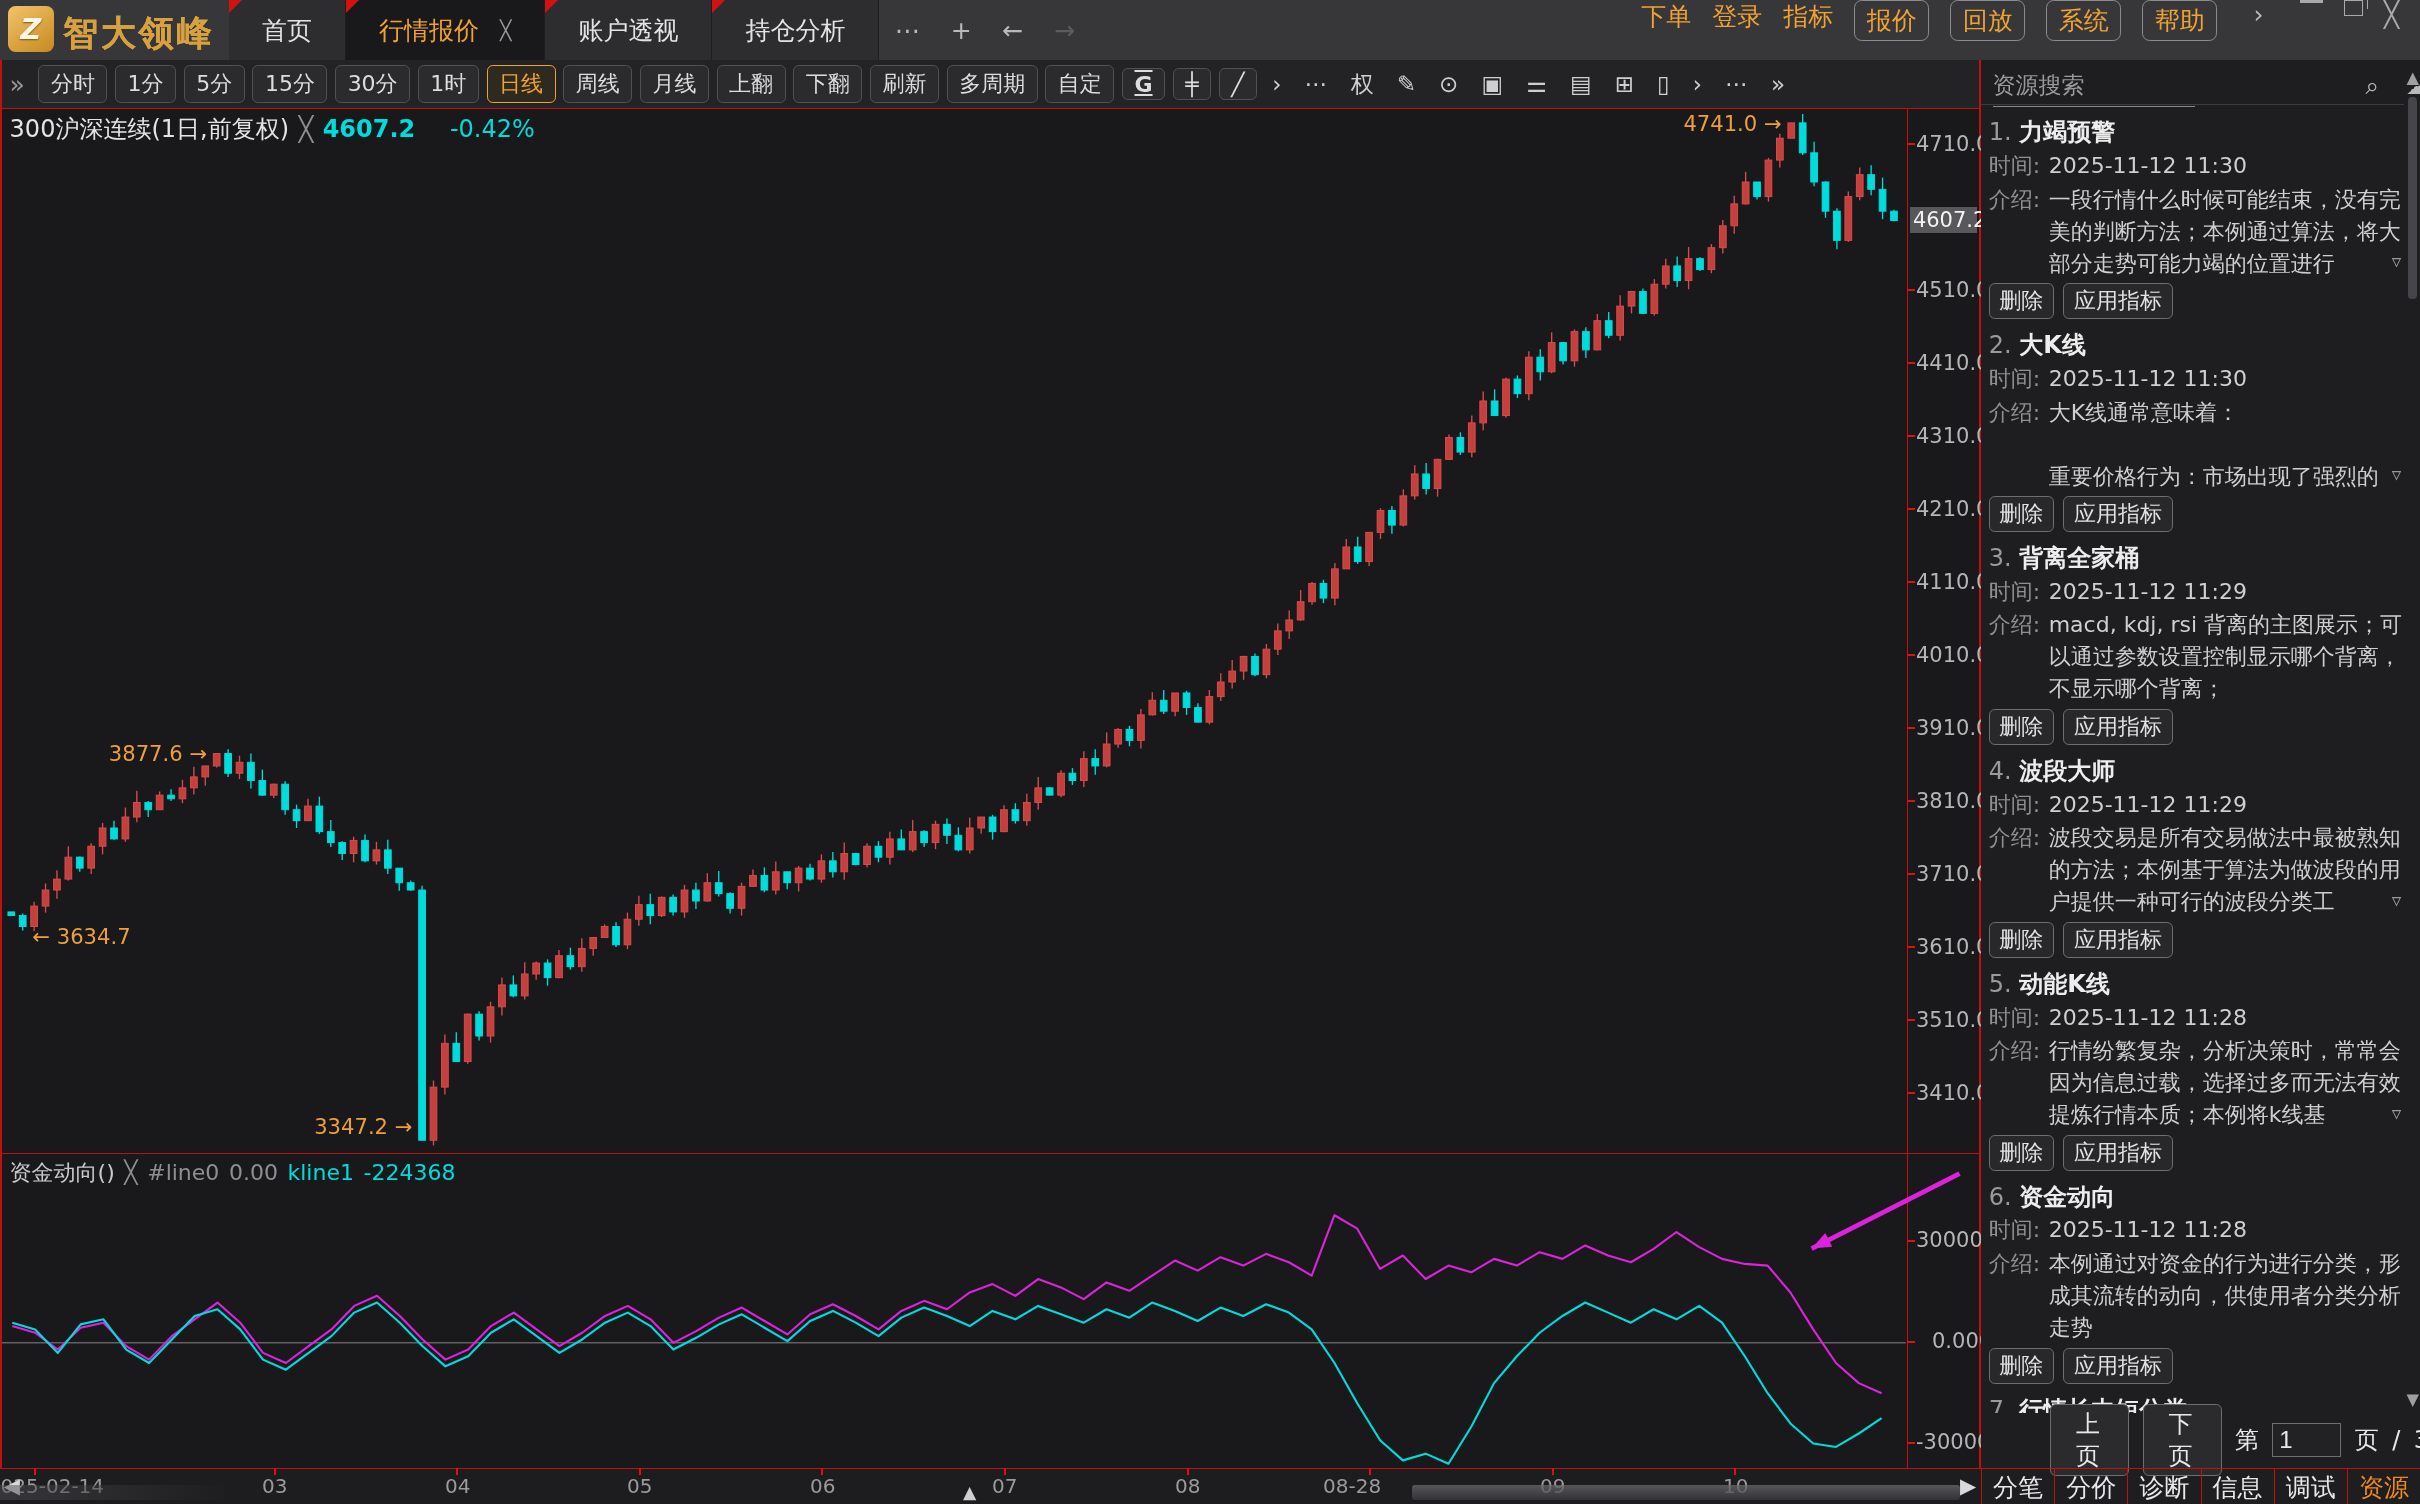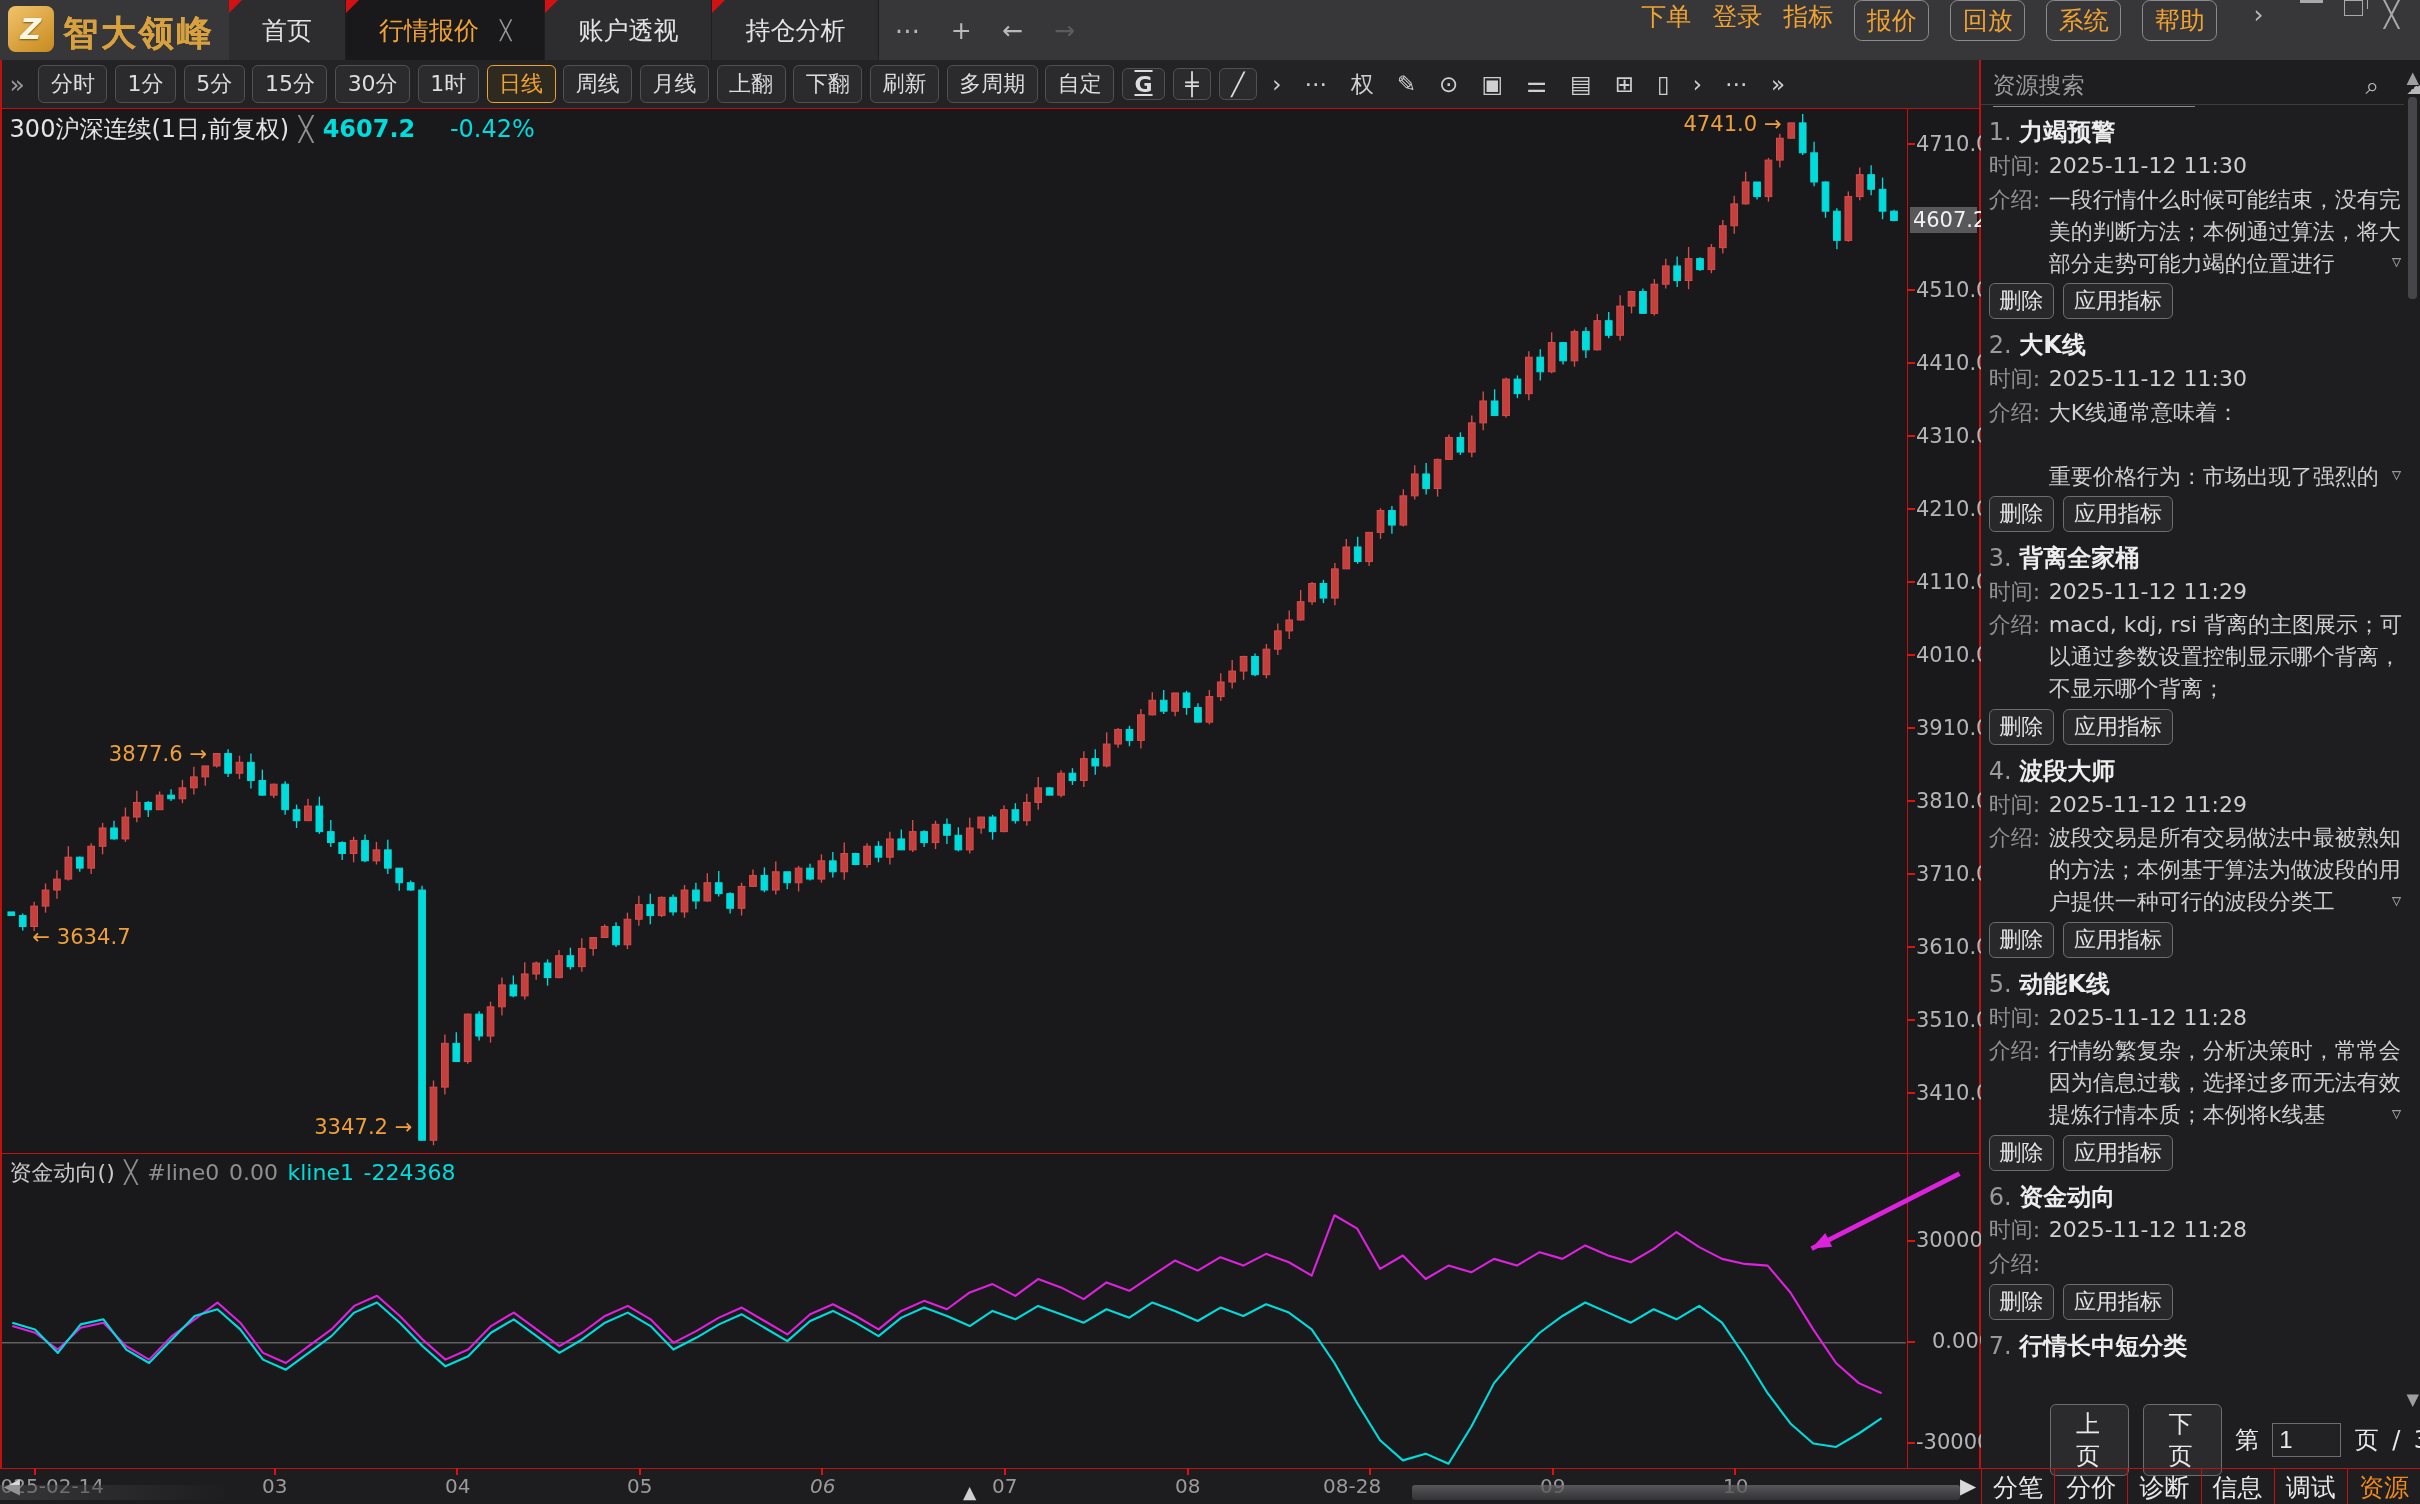--- a/index.html
+++ b/index.html
@@ -580,21 +580,21 @@
 <div id="xLabels">
     <div class="xtick" style="left: 34px;"></div>
     <div class="xlab" style="left: -12.2px;">2025-02-14</div>
     <div class="xtick" style="left: 274px;"></div>
     <div class="xlab" style="left: 262px;">03</div>
     <div class="xtick" style="left: 456px;"></div>
     <div class="xlab" style="left: 445px;">04</div>
     <div class="xtick" style="left: 639px;"></div>
     <div class="xlab" style="left: 627px;">05</div>
     <div class="xtick" style="left: 821px;"></div>
-    <div class="xlab" style="left: 810px; font-style: italic;">06</div>
+    <div class="xlab" style="left: 810px;">06</div>
     <div class="xtick" style="left: 1004px;"></div>
     <div class="xlab" style="left: 992px;">07</div>
     <div class="xtick" style="left: 1187px;"></div>
     <div class="xlab" style="left: 1175px;">08</div>
     <div class="xtick" style="left: 1369px;"></div>
     <div class="xlab" style="left: 1323px;">08-28</div>
     <div class="xtick" style="left: 1552px;"></div>
     <div class="xlab" style="left: 1540px;">09</div>
     <div class="xtick" style="left: 1734px;"></div>
     <div class="xlab" style="left: 1723px;">10</div>
@@ -708,20 +708,21 @@
     </div>
 
     <div class="sb-item">
       <div class="sb-trow"><span class="sb-num">6.</span><span>资金动向</span></div>
       <div class="sb-row">
           <span class="sb-lab">时间:</span>
           <span class="sb-val">2025-11-12 11:28</span>
         </div>
       <div class="sb-row">
           <span class="sb-lab">介绍:</span>
+          <span class="sb-val">本例通过对资金的行为进行分类，形成其流转的动向，供使用者分类分析走势</span>
         </div>
       <div class="sb-btns">
         <span class="sb-btn">删除</span>
         <span class="sb-btn">应用指标</span>
       </div>
     </div>
 
     <div class="sb-item">
       <div class="sb-trow"><span class="sb-num">7.</span><span>行情长中短分类</span></div>
 

